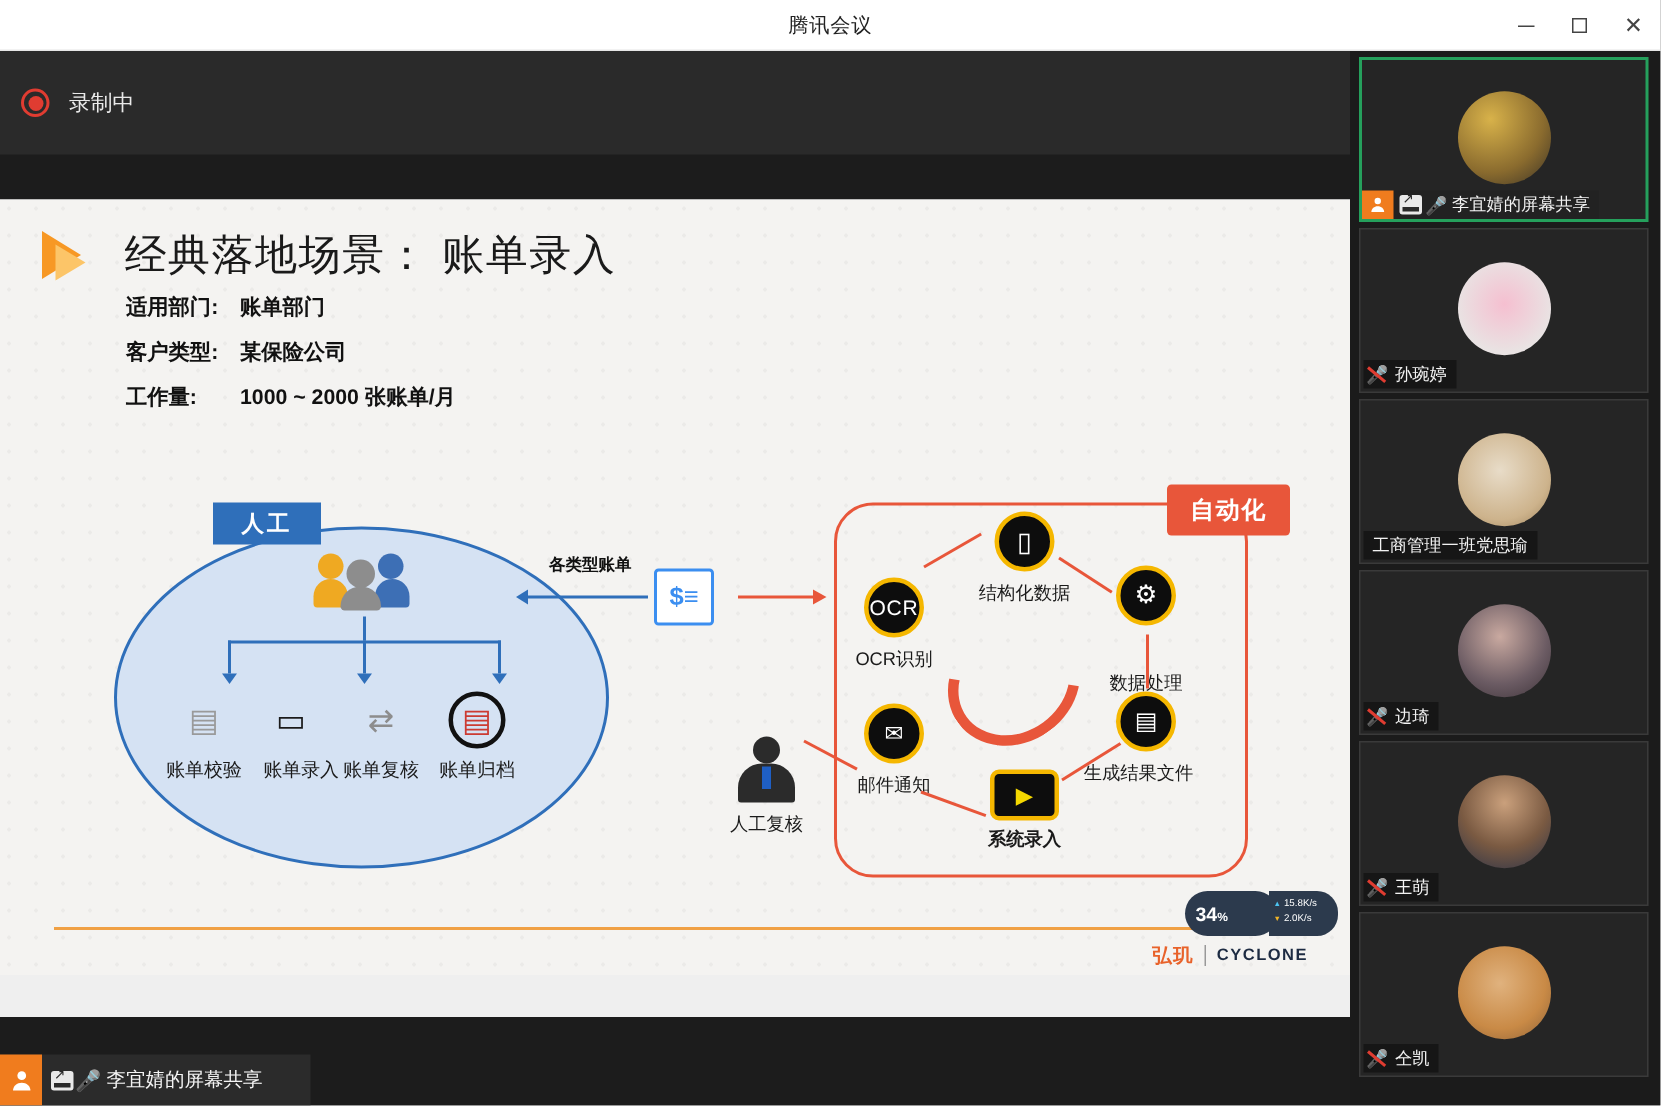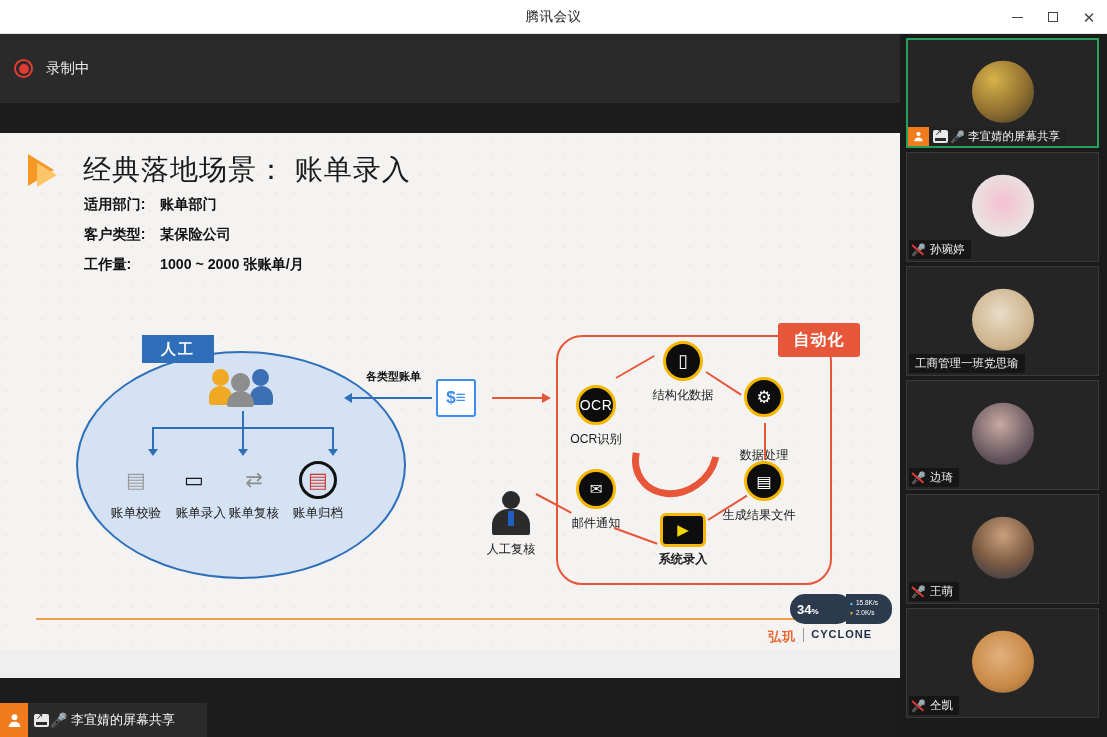--- a/index.html
+++ b/index.html
@@ -141,21 +141,21 @@
     border: 7px solid #e8563a; border-radius: 50%;
     border-top-color: transparent; border-right-color: transparent;
     transform: rotate(-36deg);
   }
   .person-review { position:absolute; left: 492px; top: 168px; width: 38px; height: 46px; }
   .pr-head { position:absolute; left: 10px; top: 0; width: 18px; height: 18px; border-radius:50%; background:#2b2b2b; }
   .pr-body { position:absolute; left: 0; top: 18px; width: 38px; height: 26px; border-radius: 16px 16px 2px 2px; background:#2b2b2b; }
   .pr-tie { position:absolute; left: 16px; top: 20px; width: 6px; height: 15px; background:#1f5fc4; }
 
   .slide-rule { position:absolute; left: 36px; top: 485px; width: 826px; height: 2px; background:#f0a044; }
-  .logo-wrap { position:absolute; right: 28px; bottom: 4px; display:flex; }
+  .logo-wrap { position:absolute; right: 28px; bottom: 4px; display:flex; align-items:center; }
   .logo-cn { color:#e8622a; font-size: 13px; font-weight:bold; letter-spacing:1px; }
   .logo-div { width:1px; height: 14px; background:#999; margin: 0 7px; }
   .logo-en { color:#1d2b42; font-size: 11px; font-weight:bold; letter-spacing:1px; }
 
   .netwidget {
     position:absolute; right: 48px; bottom: 26px; width: 62px; height: 30px;
     background:#2c3a4d; border-radius: 16px; display:flex; align-items:center; padding-left: 7px;
   }
   .nw-pct { color:#fff; font-size: 13px; font-weight:bold; }
   .nw-pct small { font-size: 8px; }

